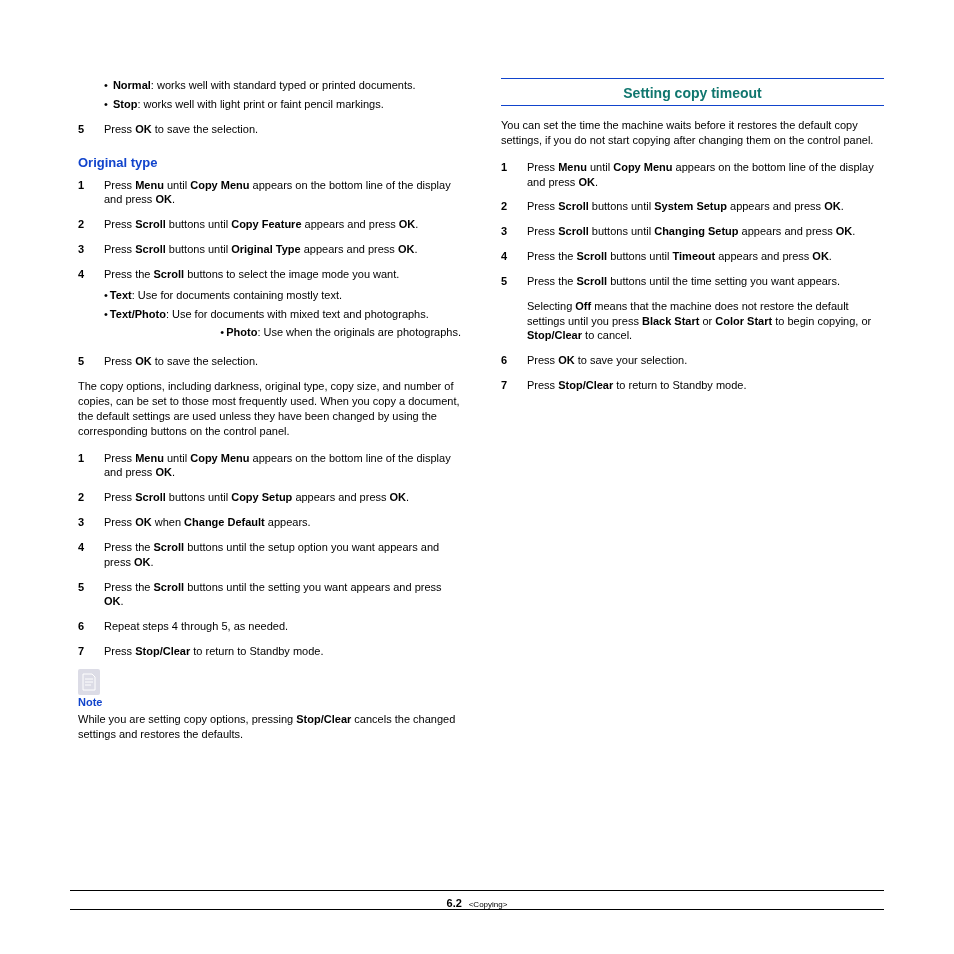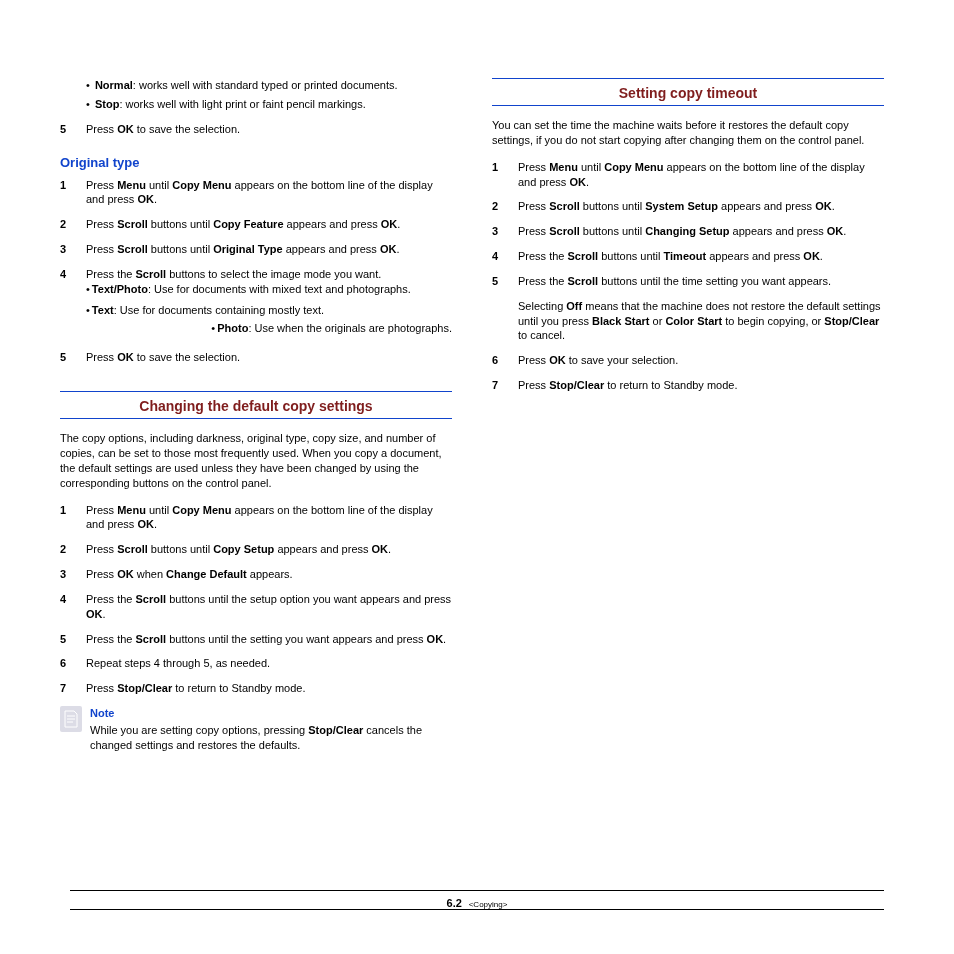--- a/index.html
+++ b/index.html
@@ -8,21 +8,21 @@
     color: #000;
     margin: 0;
     padding: 0;
     background: #fff;
   }
   .page {
     width: 954px;
     height: 954px;
     position: relative;
     box-sizing: border-box;
-    padding: 78px 70px 0 60px;
+    padding: 78px 70px 0 78px;
   }
   .columns {
     display: flex;
     column-gap: 40px;
   }
   .col {
     flex: 1;
     min-width: 0;
   }
   .bullet-sub {
@@ -61,29 +61,30 @@
     line-height: 1.35;
   }
   .section-title-box {
     border-top: 1.5px solid #1144cc;
     border-bottom: 1px solid #1144cc;
     text-align: center;
     padding: 6px 0 4px 0;
     margin: 26px 0 12px 0;
   }
   .section-title-box span {
-    color: #7f1d1d;
+    color: #0f766e;
     font-weight: bold;
     font-size: 14px;
   }
   b { font-weight: bold; }
   .note-row {
     display: flex;
     margin: 8px 0 0 0;
     align-items: flex-start;
+    flex-direction: column;
   }
   .note-icon {
     width: 22px;
     height: 26px;
     background: #dcdce6;
     border-radius: 2px;
     margin-right: 8px;
     flex-shrink: 0;
     display:flex; align-items:center; justify-content:center;
     color:#fff;
@@ -152,36 +153,33 @@
         <li>
             <span class="num">3</span>
             <span class="body">
           <span>Press </span><b>Scroll</b><span> buttons until </span><b>Original Type</b><span> appears and press </span><b>OK</b><span>.</span>
         </span>
           </li>
         <li>
             <span class="num">4</span>
             <span class="body">
           <span>Press the </span><b>Scroll</b><span> buttons to select the image mode you want.</span>
+          <p class="bullet-sub" style="margin-left:0;margin-top:6px;"><b>Text</b><span>: Use for documents containing mostly text.</span></p>
           <p class="bullet-sub" style="margin-left:0;"><b>Text/Photo</b><span>: Use for documents with mixed text and photographs.</span></p>
-          <p class="bullet-sub" style="margin-left:0;margin-top:6px;"><b>Text</b><span>: Use for documents containing mostly text.</span></p>
           <p class="bullet-sub" style="margin-left:0;text-align:right;"><b>Photo</b><span>: Use when the originals are photographs.</span></p>
         </span>
           </li>
         <li>
             <span class="num">5</span>
             <span class="body">
           <span>Press </span><b>OK</b><span> to save the selection.</span>
         </span>
           </li>
       </ol>
 
-      <div class="section-title-box">
-        <span>Changing the default copy settings</span>
-      </div>
       <p class="intro">The copy options, including darkness, original type, copy size, and number of copies, can be set to those most frequently used. When you copy a document, the default settings are used unless they have been changed by using the corresponding buttons on the control panel.</p>
 
       <ol class="steps">
         <li>
             <span class="num">1</span>
             <span class="body">
           <span>Press </span><b>Menu</b><span> until </span><b>Copy Menu</b><span> appears on the bottom line of the display and press </span><b>OK</b><span>.</span>
         </span>
           </li>
         <li>

